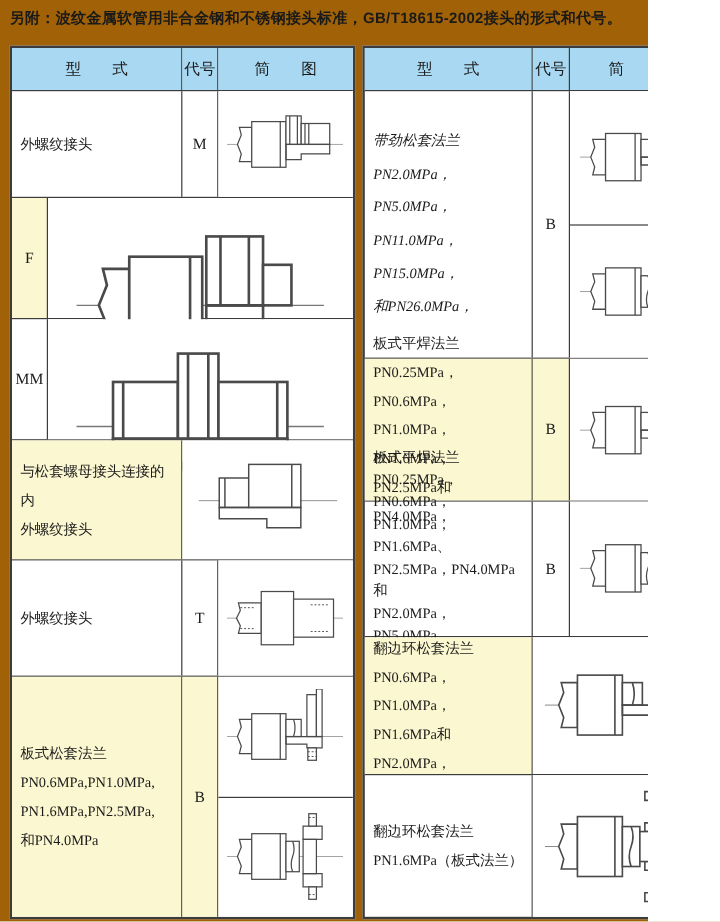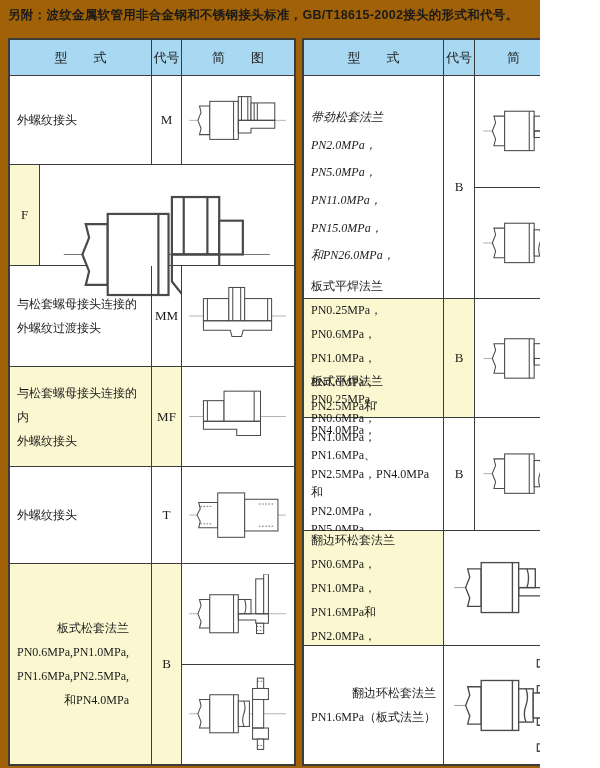--- a/index.html
+++ b/index.html
@@ -10,21 +10,21 @@
     position:absolute; left:8px; top:7px; width:588px;
     font-size:12.5px; font-weight:bold; color:#1a1a1a; letter-spacing:0.3px;
   }
 
   .tables-wrap { position:absolute; left:8px; top:38px; display:flex; gap:6px; }
   .tbl { border:2px solid #3c3c3c; background:#fff; }
   .tbl-left  { width:288px; }
   .tbl-right { width:291px; }
 
   .row { display:flex; width:100%; border-bottom:1px solid #3c3c3c; }
-  .row:last-child { border-bottom:none;text-align:right; }
+  .row:last-child { border-bottom:none; }
 
   .cell { border-right:1px solid #3c3c3c; display:flex; }
   .cell:last-child { border-right:none; }
 
   .hd { background:#a9d9f2; align-items:center; justify-content:center;
         font-size:13px; color:#1a1a1a; }
   .hd-row { height:36px; }
 
   .c-type { align-items:center; padding:4px 7px; font-size:12px; color:#1a1a1a;
             white-space:pre-line; line-height:2.0;
@@ -192,36 +192,33 @@
         <div class="cell c-diag">
           <div class="diag-slot">
               <svg viewBox="0 0 130 100">
                 <use href="#sym-f"></use>
               </svg>
             </div>
         </div>
       </div>
 
       <div class="row" style="height:101px">
-        <div class="cell c-type">与松套螺母接头连接的
-外螺纹过渡接头</div>
         <div class="cell c-code">MM</div>
         <div class="cell c-diag">
           <div class="diag-slot">
               <svg viewBox="0 0 130 100">
                 <use href="#sym-mm"></use>
               </svg>
             </div>
         </div>
       </div>
 
       <div class="row hl" style="height:100px">
         <div class="cell c-type">与松套螺母接头连接的内
 外螺纹接头</div>
-        <div class="cell c-code">MF</div>
         <div class="cell c-diag">
           <div class="diag-slot">
               <svg viewBox="0 0 130 100">
                 <use href="#sym-mf"></use>
               </svg>
             </div>
         </div>
       </div>
 
       <div class="row" style="height:97px">

